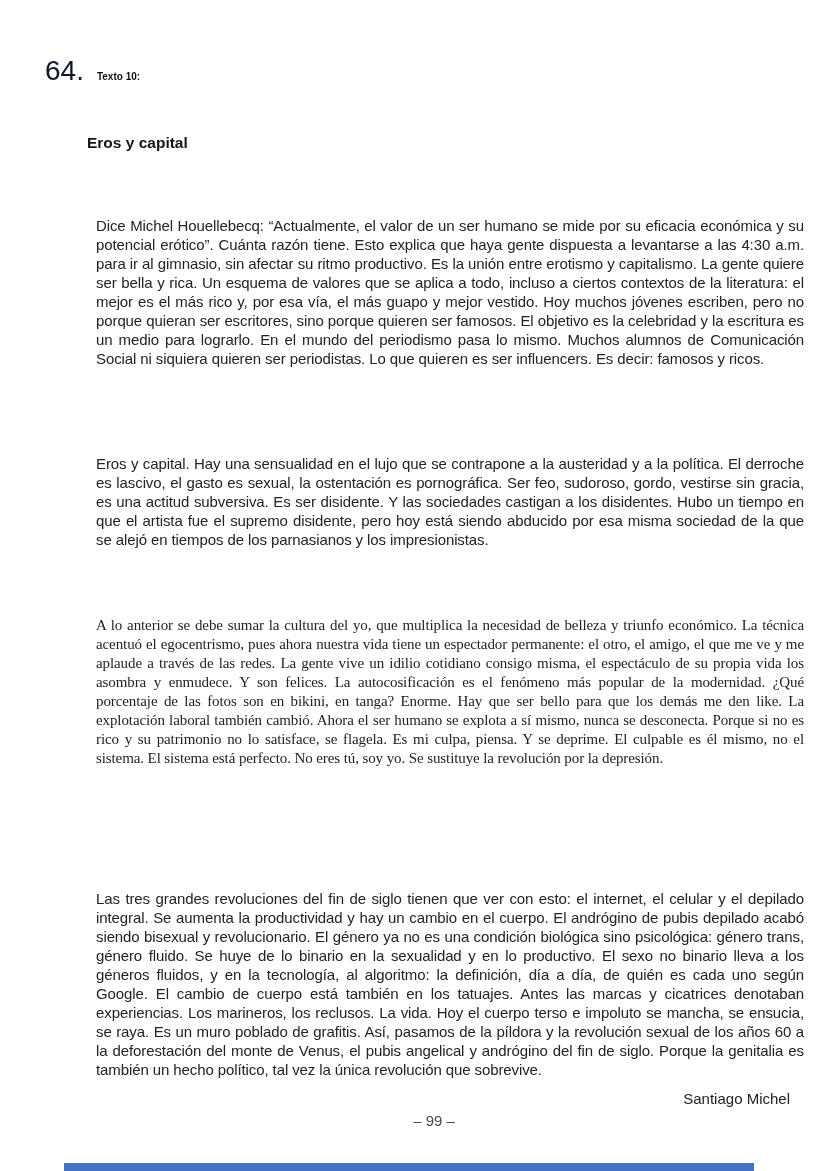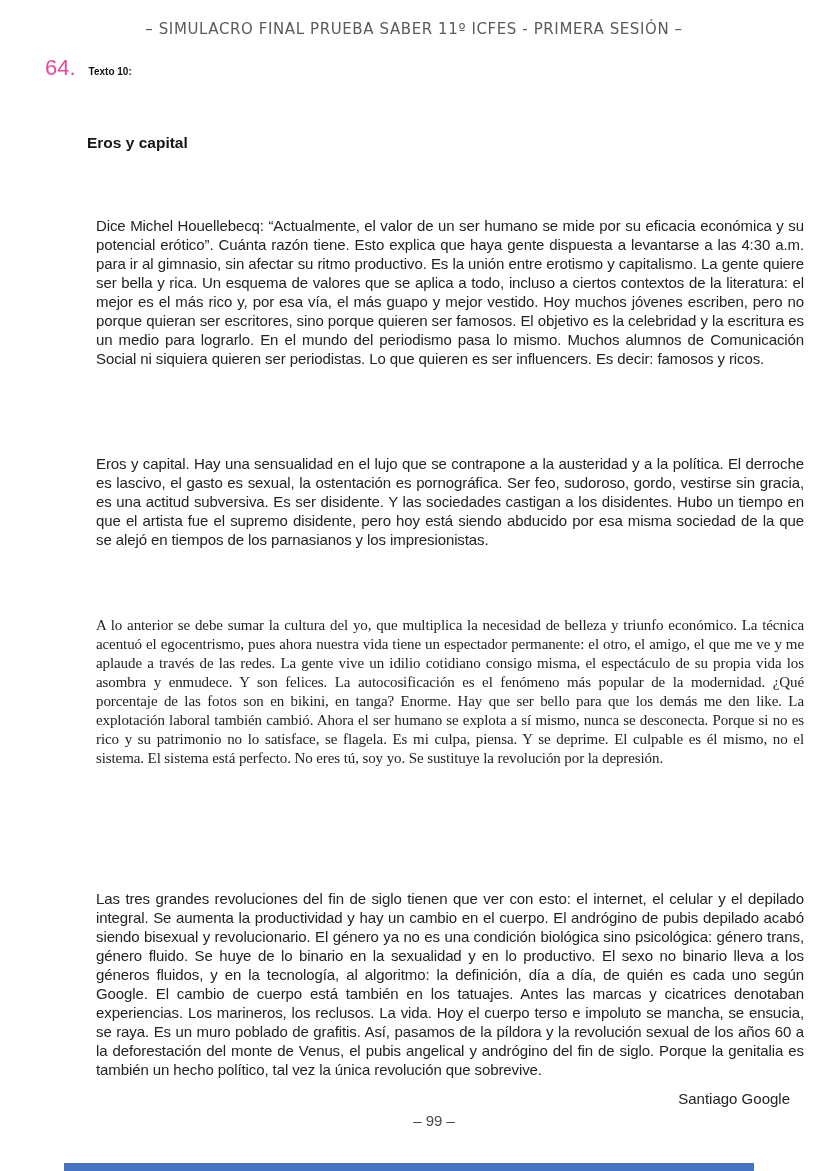--- a/index.html
+++ b/index.html
@@ -27,22 +27,22 @@
     letter-spacing: 0.6px;
     color: #5a5a5a;
   }
   .question-line {
     position: absolute;
     top: 55px;
     left: 45px;
     white-space: nowrap;
   }
   .question-number {
-    font-size: 22px;
-    color: #ec4899;
+    font-size: 28px;
+    color: #0f172a;
     vertical-align: baseline;
   }
   .question-label {
     font-size: 10px;
     font-weight: bold;
     color: #111111;
     margin-left: 13px;
   }
   .article-title {
     position: absolute;
@@ -92,35 +92,34 @@
     width: 690px;
     height: 8px;
     background: #4472c4;
   }
 </style>
 </head>
 <body>
 
 <div class="page">
 
-  <div class="doc-header">– SIMULACRO FINAL PRUEBA SABER 11º ICFES - PRIMERA SESIÓN –</div>
 
   <div class="question-line">
     <span class="question-number">64.</span><span class="question-label">Texto 10:</span>
   </div>
 
   <h2 class="article-title">Eros y capital</h2>
 
   <p class="para para-1">Dice Michel Houellebecq: “Actualmente, el valor de un ser humano se mide por su eficacia económica y su potencial erótico”. Cuánta razón tiene. Esto explica que haya gente dispuesta a levantarse a las 4:30 a.m. para ir al gimnasio, sin afectar su ritmo productivo. Es la unión entre erotismo y capitalismo. La gente quiere ser bella y rica. Un esquema de valores que se aplica a todo, incluso a ciertos contextos de la literatura: el mejor es el más rico y, por esa vía, el más guapo y mejor vestido. Hoy muchos jóvenes escriben, pero no porque quieran ser escritores, sino porque quieren ser famosos. El objetivo es la celebridad y la escritura es un medio para lograrlo. En el mundo del periodismo pasa lo mismo. Muchos alumnos de Comunicación Social ni siquiera quieren ser periodistas. Lo que quieren es ser influencers. Es decir: famosos y ricos.</p>
 
   <p class="para para-2">Eros y capital. Hay una sensualidad en el lujo que se contrapone a la austeridad y a la política. El derroche es lascivo, el gasto es sexual, la ostentación es pornográfica. Ser feo, sudoroso, gordo, vestirse sin gracia, es una actitud subversiva. Es ser disidente. Y las sociedades castigan a los disidentes. Hubo un tiempo en que el artista fue el supremo disidente, pero hoy está siendo abducido por esa misma sociedad de la que se alejó en tiempos de los parnasianos y los impresionistas.</p>
 
   <p class="para para-3">A lo anterior se debe sumar la cultura del yo, que multiplica la necesidad de belleza y triunfo económico. La técnica acentuó el egocentrismo, pues ahora nuestra vida tiene un espectador permanente: el otro, el amigo, el que me ve y me aplaude a través de las redes. La gente vive un idilio cotidiano consigo misma, el espectáculo de su propia vida los asombra y enmudece. Y son felices. La autocosificación es el fenómeno más popular de la modernidad. ¿Qué porcentaje de las fotos son en bikini, en tanga? Enorme. Hay que ser bello para que los demás me den like. La explotación laboral también cambió. Ahora el ser humano se explota a sí mismo, nunca se desconecta. Porque si no es rico y su patrimonio no lo satisface, se flagela. Es mi culpa, piensa. Y se deprime. El culpable es él mismo, no el sistema. El sistema está perfecto. No eres tú, soy yo. Se sustituye la revolución por la depresión.</p>
 
   <p class="para para-4">Las tres grandes revoluciones del fin de siglo tienen que ver con esto: el internet, el celular y el depilado integral. Se aumenta la productividad y hay un cambio en el cuerpo. El andrógino de pubis depilado acabó siendo bisexual y revolucionario. El género ya no es una condición biológica sino psicológica: género trans, género fluido. Se huye de lo binario en la sexualidad y en lo productivo. El sexo no binario lleva a los géneros fluidos, y en la tecnología, al algoritmo: la definición, día a día, de quién es cada uno según Google. El cambio de cuerpo está también en los tatuajes. Antes las marcas y cicatrices denotaban experiencias. Los marineros, los reclusos. La vida. Hoy el cuerpo terso e impoluto se mancha, se ensucia, se raya. Es un muro poblado de grafitis. Así, pasamos de la píldora y la revolución sexual de los años 60 a la deforestación del monte de Venus, el pubis angelical y andrógino del fin de siglo. Porque la genitalia es también un hecho político, tal vez la única revolución que sobrevive.</p>
 
-  <div class="article-author">Santiago Google</div>
+  <div class="article-author">Santiago Michel</div>
 
   <div class="page-number">– 99 –</div>
 
   <div class="accent-bar"></div>
 
 </div>
 
 </body></html>

